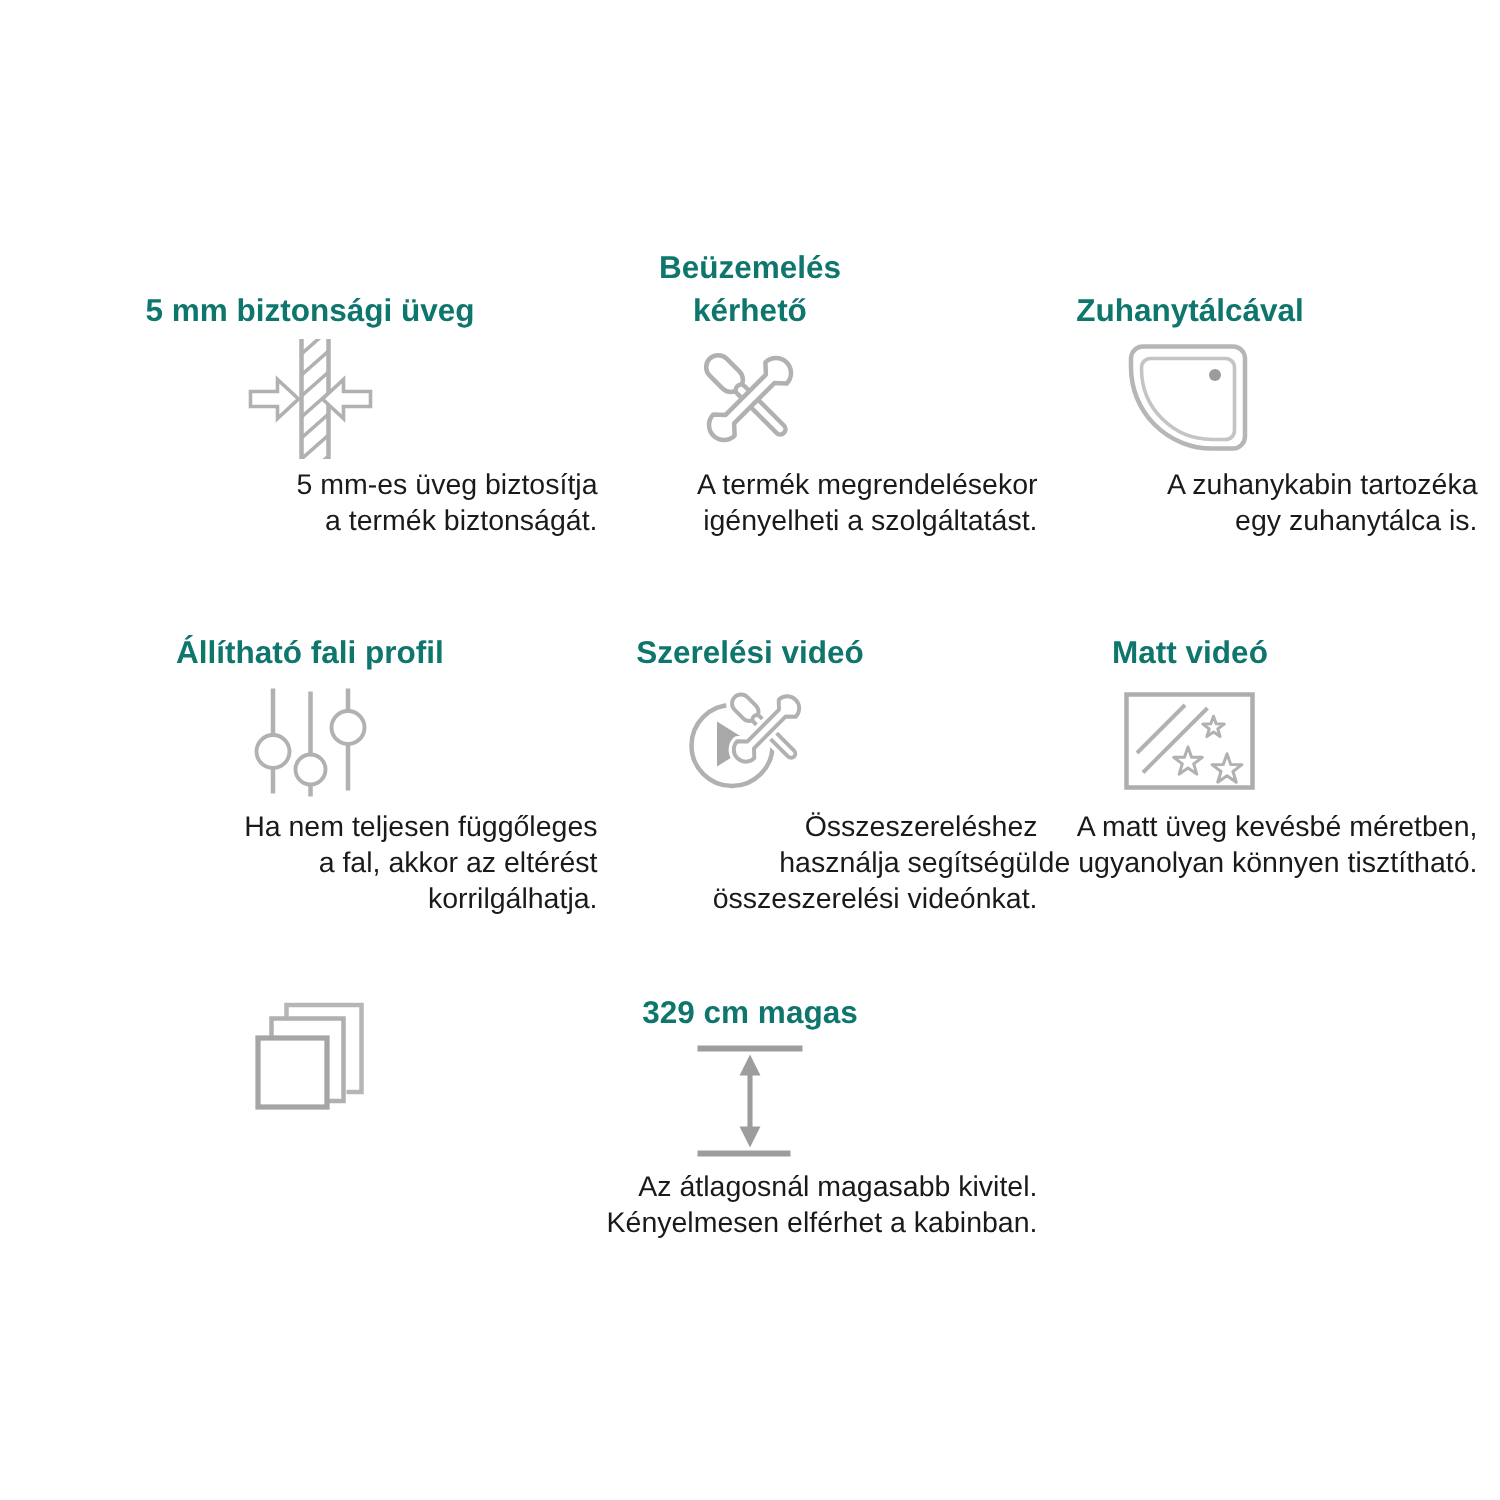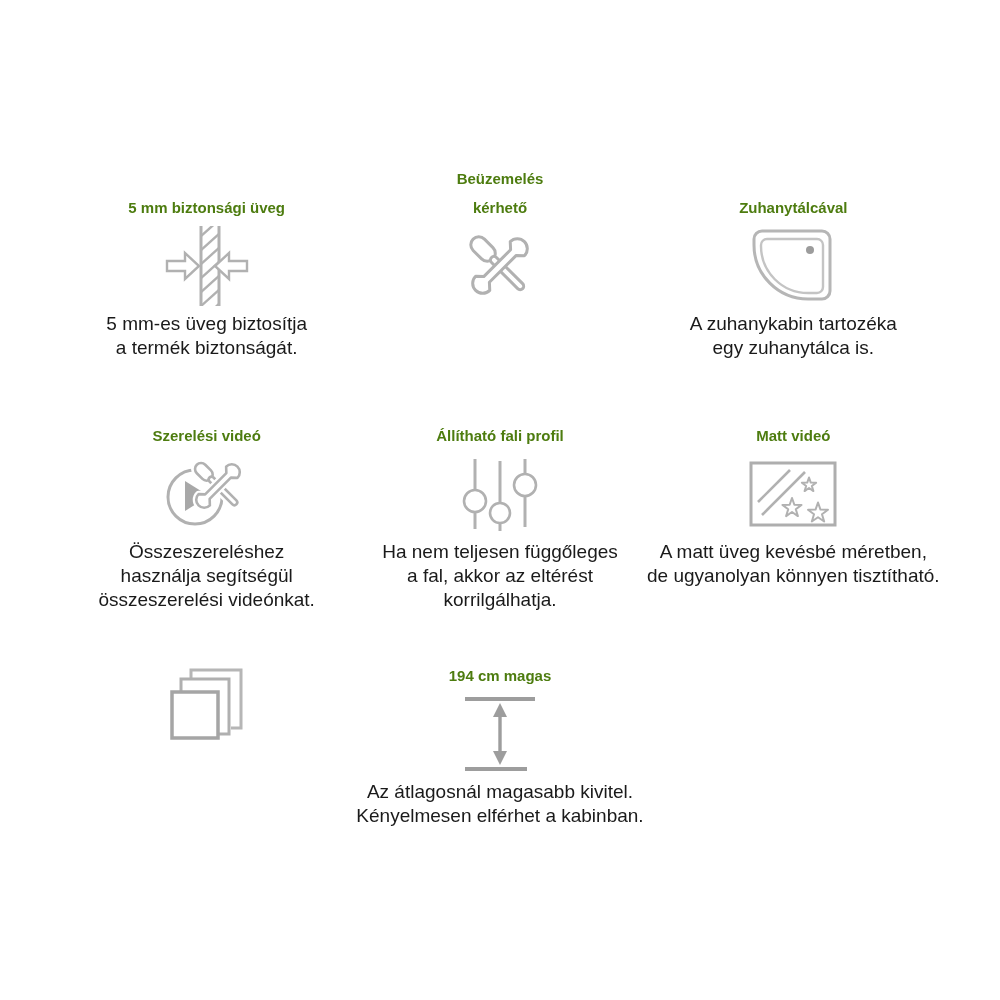--- a/index.html
+++ b/index.html
@@ -20,39 +20,39 @@
     grid-template-columns: repeat(3, 1fr);
   }
   .row-1 { margin-bottom: 60px; }
   .row-2 { margin-bottom: 48px; }
   .feature-cell { text-align: center; }
   .head {
     display: flex;
     align-items: flex-end;
     justify-content: center;
     font-weight: bold;
-    font-size: 15px;
+    font-size: 21px;
     line-height: 29px;
-    color: #4d7c0f;
+    color: #0f766e;
     white-space: pre-line;
   }
   .row-1 .head { height: 56px; }
   .row-2 .head, .row-3 .head { height: 30px; }
   .iconbox {
     height: 88px;
     display: flex;
     align-items: center;
     justify-content: center;
   }
   .desc {
     font-size: 19px;
     line-height: 24px;
     color: #1a1a1a;
     white-space: pre-line;
-    text-align: center;
+    text-align: right;
     margin: 2px -45px 0 -45px;
   }
   svg { display: block; }
 </style>
 </head>
 <body>
 
 <div class="grid-wrap">
 
   <div class="feature-row row-1">
@@ -92,38 +92,57 @@
         <svg width="88" height="84" viewBox="0 0 88 84">
           <g transform="translate(44,42) rotate(45)">
             <rect x="-38" y="-8" width="28" height="16" rx="8" fill="#ffffff" stroke="#b1b1b1" stroke-width="3"></rect>
             <rect x="-12" y="-3.5" width="44" height="7" rx="3.5" fill="#ffffff" stroke="#b1b1b1" stroke-width="3"></rect>
           </g>
           <g transform="translate(44,42) rotate(-45)">
             <path d="M-19,-4 L-24.5,-10 A10,10 0 1 0 -24.5,10 L-19,4 L19,4 L24.5,10 A10,10 0 1 0 24.5,-10 L19,-4 Z" fill="#ffffff" stroke="#b1b1b1" stroke-width="3" stroke-linejoin="round"></path>
           </g>
         </svg>
       </div>
+      <div class="desc">A termék megrendelésekor
+igényelheti a szolgáltatást.</div>
     </div>
 
     <div class="feature-cell">
       <div class="head">Zuhanytálcával</div>
       <div class="iconbox">
         <svg width="94" height="86" viewBox="0 0 94 86">
           <path d="M16,8 L76,8 A8,8 0 0 1 84,16 L84,68 A8,8 0 0 1 76,76 L62,76 A54,54 0 0 1 8,22 L8,16 A8,8 0 0 1 16,8 Z" fill="#ffffff" stroke="#b6b6b6" stroke-width="3"></path>
           <path d="M21,16 L71,16 A6,6 0 0 1 77,22 L77,64 A6,6 0 0 1 71,70 L62,70 A47,47 0 0 1 15,23 L15,22 A6,6 0 0 1 21,16 Z" fill="none" stroke="#c4c4c4" stroke-width="2.4"></path>
           <circle cx="64" cy="27" r="4" fill="#9c9c9c"></circle>
         </svg>
       </div>
       <div class="desc">A zuhanykabin tartozéka
 egy zuhanytálca is.</div>
     </div>
 
   </div>
 
   <div class="feature-row row-2">
+
+    <div class="feature-cell">
+      <div class="head">Állítható fali profil</div>
+      <div class="iconbox">
+        <svg width="76" height="78" viewBox="0 0 76 78">
+          <line x1="13" y1="4" x2="13" y2="74" stroke="#b1b1b1" stroke-width="3"></line>
+          <line x1="38" y1="6" x2="38" y2="76" stroke="#b1b1b1" stroke-width="3"></line>
+          <line x1="63" y1="4" x2="63" y2="72" stroke="#b1b1b1" stroke-width="3"></line>
+          <circle cx="13" cy="46" r="11" fill="#ffffff" stroke="#b1b1b1" stroke-width="2.6"></circle>
+          <circle cx="38" cy="58" r="10" fill="#ffffff" stroke="#b1b1b1" stroke-width="2.6"></circle>
+          <circle cx="63" cy="30" r="11" fill="#ffffff" stroke="#b1b1b1" stroke-width="2.6"></circle>
+        </svg>
+      </div>
+      <div class="desc">Ha nem teljesen függőleges
+a fal, akkor az eltérést
+korrilgálhatja.</div>
+    </div>
 
     <div class="feature-cell">
       <div class="head">Szerelési videó</div>
       <div class="iconbox">
         <svg width="92" height="82" viewBox="0 0 92 82">
           <circle cx="34" cy="44" r="27" fill="none" stroke="#b1b1b1" stroke-width="3"></circle>
           <polygon points="24,28 24,58 48,43" fill="#a8a8a8"></polygon>
           <g transform="translate(57,33) rotate(45)">
             <rect x="-30" y="-6" width="20" height="12" rx="6" fill="#ffffff" stroke="#ffffff" stroke-width="8"></rect>
             <rect x="-12" y="-2.8" width="38" height="5.6" rx="2.8" fill="#ffffff" stroke="#ffffff" stroke-width="8"></rect>
@@ -135,37 +154,20 @@
             <path d="M-15,-3.2 L-19.5,-8 A8,8 0 1 0 -19.5,8 L-15,3.2 L15,3.2 L19.5,8 A8,8 0 1 0 19.5,-8 L15,-3.2 Z" fill="#ffffff" stroke="#b1b1b1" stroke-width="2.6" stroke-linejoin="round"></path>
           </g>
         </svg>
       </div>
       <div class="desc">Összeszereléshez
 használja segítségül
 összeszerelési videónkat.</div>
     </div>
 
     <div class="feature-cell">
-      <div class="head">Állítható fali profil</div>
-      <div class="iconbox">
-        <svg width="76" height="78" viewBox="0 0 76 78">
-          <line x1="13" y1="4" x2="13" y2="74" stroke="#b1b1b1" stroke-width="3"></line>
-          <line x1="38" y1="6" x2="38" y2="76" stroke="#b1b1b1" stroke-width="3"></line>
-          <line x1="63" y1="4" x2="63" y2="72" stroke="#b1b1b1" stroke-width="3"></line>
-          <circle cx="13" cy="46" r="11" fill="#ffffff" stroke="#b1b1b1" stroke-width="2.6"></circle>
-          <circle cx="38" cy="58" r="10" fill="#ffffff" stroke="#b1b1b1" stroke-width="2.6"></circle>
-          <circle cx="63" cy="30" r="11" fill="#ffffff" stroke="#b1b1b1" stroke-width="2.6"></circle>
-        </svg>
-      </div>
-      <div class="desc">Ha nem teljesen függőleges
-a fal, akkor az eltérést
-korrilgálhatja.</div>
-    </div>
-
-    <div class="feature-cell">
       <div class="head">Matt videó</div>
       <div class="iconbox">
         <svg width="92" height="72" viewBox="0 0 92 72">
           <rect x="4" y="5" width="84" height="62" fill="none" stroke="#aeaeae" stroke-width="3"></rect>
           <line x1="11" y1="44" x2="43" y2="12" stroke="#b1b1b1" stroke-width="2.6"></line>
           <line x1="15" y1="57" x2="58" y2="14" stroke="#b1b1b1" stroke-width="2.6"></line>
           <g fill="#ffffff" stroke="#b1b1b1" stroke-width="2" stroke-linejoin="round">
             <path transform="translate(62,27) scale(0.75)" vector-effect="non-scaling-stroke" d="M0,-10 L2.35,-3.24 L9.51,-3.09 L3.8,1.24 L5.88,8.09 L0,4 L-5.88,8.09 L-3.8,1.24 L-9.51,-3.09 L-2.35,-3.24 Z"></path>
             <path transform="translate(45,50) scale(1.0)" vector-effect="non-scaling-stroke" d="M0,-10 L2.35,-3.24 L9.51,-3.09 L3.8,1.24 L5.88,8.09 L0,4 L-5.88,8.09 L-3.8,1.24 L-9.51,-3.09 L-2.35,-3.24 Z"></path>
             <path transform="translate(71,55) scale(1.05)" vector-effect="non-scaling-stroke" d="M0,-10 L2.35,-3.24 L9.51,-3.09 L3.8,1.24 L5.88,8.09 L0,4 L-5.88,8.09 L-3.8,1.24 L-9.51,-3.09 L-2.35,-3.24 Z"></path>
@@ -184,21 +186,21 @@
       <div class="iconbox">
         <svg width="82" height="76" viewBox="0 0 82 76">
           <path d="M25,14 L25,4 L75,4 L75,62 L65,62" fill="none" stroke="#b6b6b6" stroke-width="3"></path>
           <path d="M15,25 L15,13 L63,13 L63,68 L53,68" fill="none" stroke="#b0b0b0" stroke-width="3"></path>
           <rect x="6" y="26" width="46" height="46" fill="#ffffff" stroke="#a5a5a5" stroke-width="3.5"></rect>
         </svg>
       </div>
     </div>
 
     <div class="feature-cell">
-      <div class="head">194 cm magas</div>
+      <div class="head">329 cm magas</div>
       <div class="iconbox">
         <svg width="84" height="80" viewBox="0 0 84 80">
           <line x1="7" y1="5" x2="77" y2="5" stroke="#9d9d9d" stroke-width="4"></line>
           <line x1="7" y1="75" x2="69" y2="75" stroke="#9d9d9d" stroke-width="4"></line>
           <line x1="42" y1="18" x2="42" y2="62" stroke="#9d9d9d" stroke-width="3.4"></line>
           <polygon points="42,9 35,23 49,23" fill="#9d9d9d"></polygon>
           <polygon points="42,71 35,57 49,57" fill="#9d9d9d"></polygon>
         </svg>
       </div>
       <div class="desc">Az átlagosnál magasabb kivitel.

